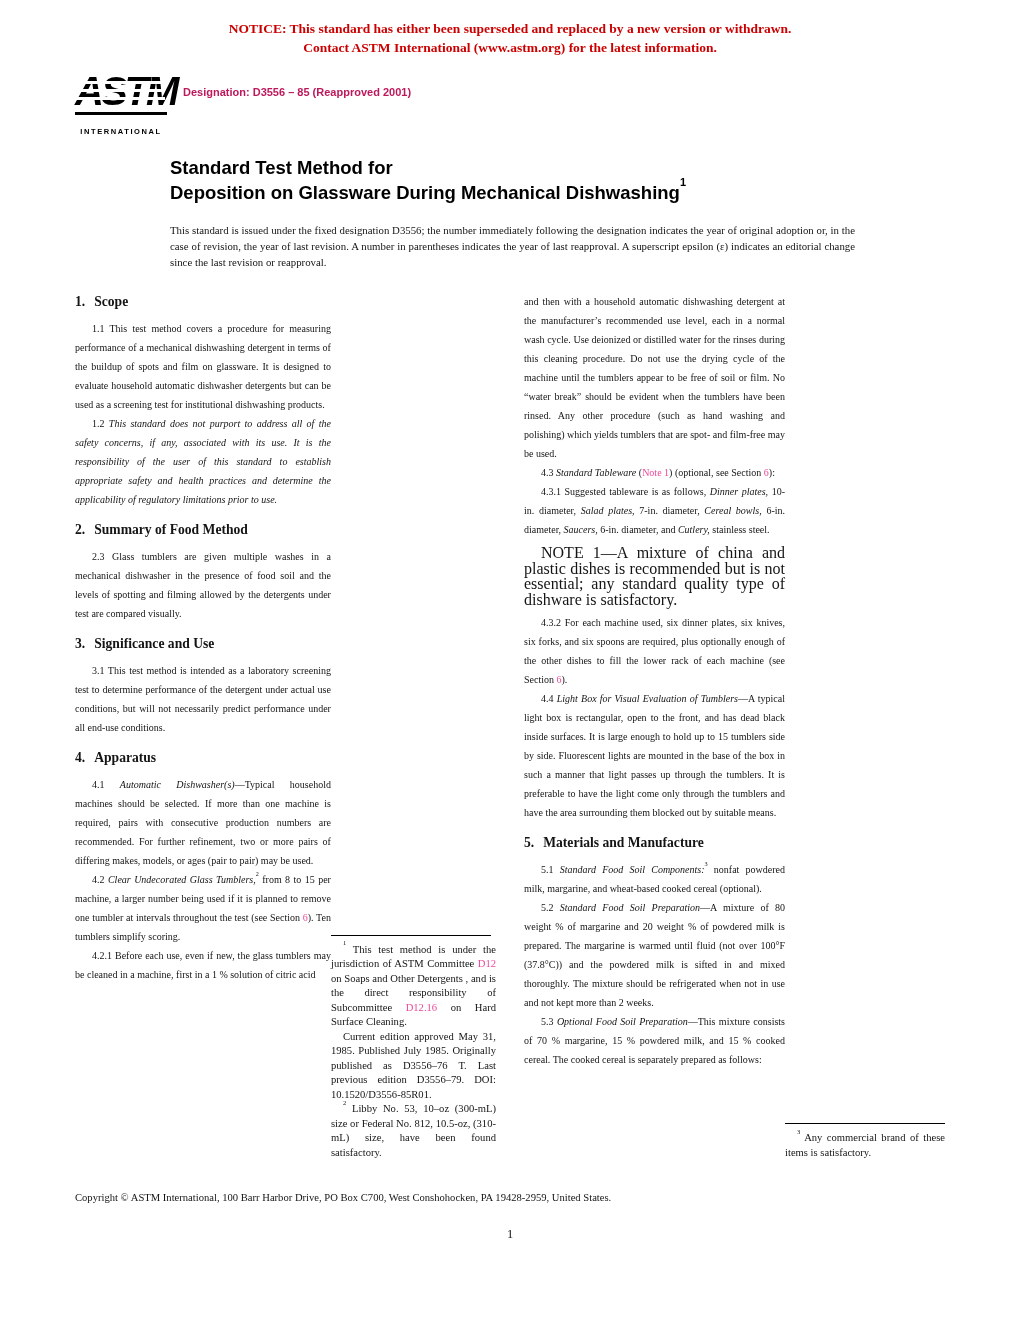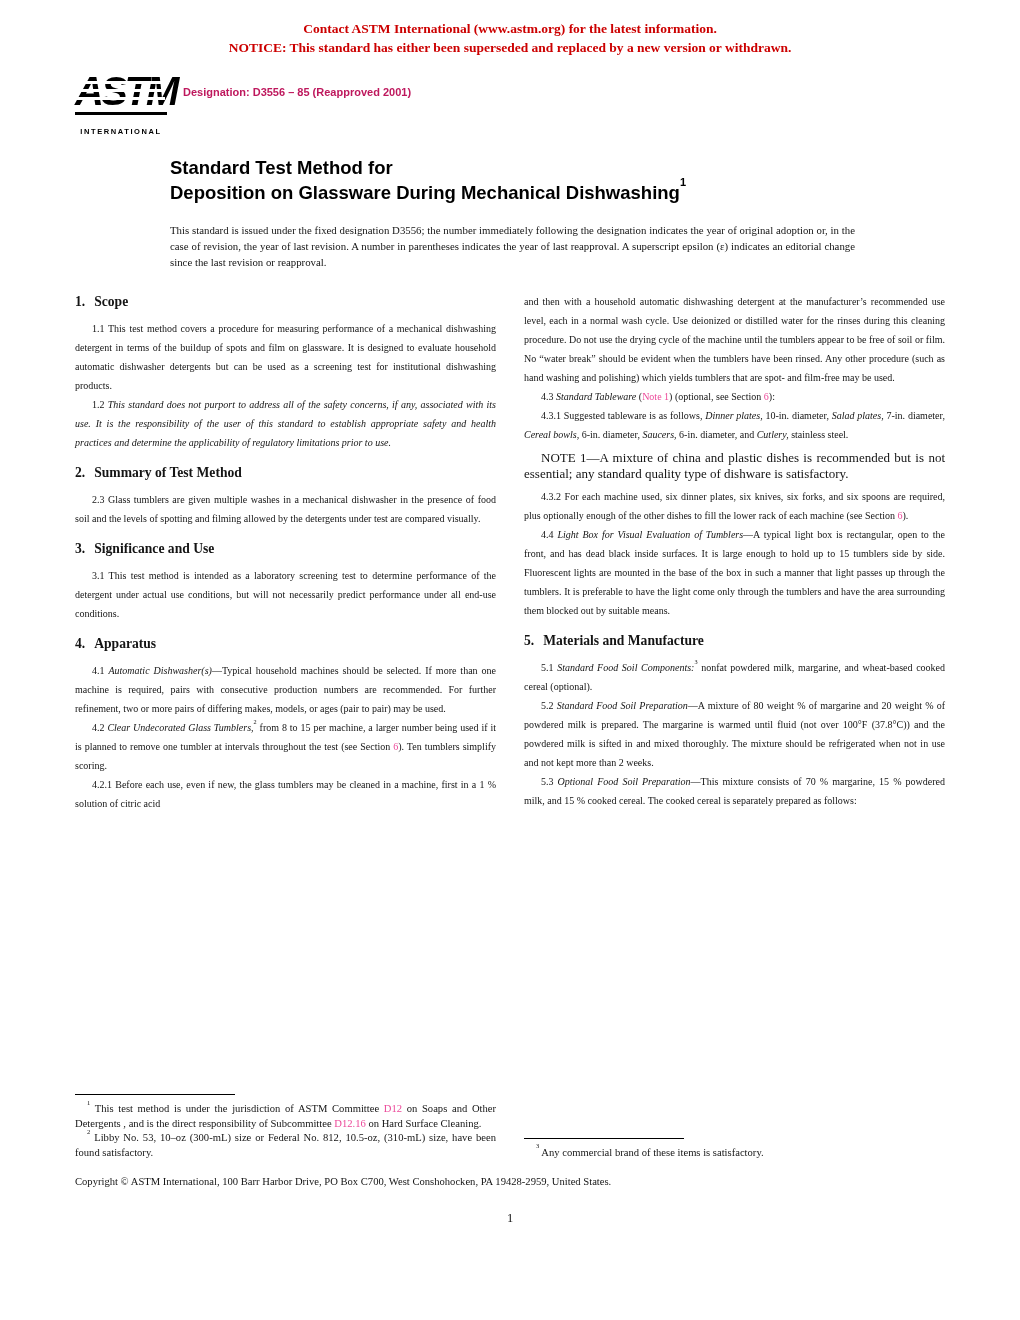--- a/index.html
+++ b/index.html
@@ -34,44 +34,44 @@
     margin-left: 95px; margin-top: 20px; color: #000;
     font-family: "Liberation Sans", sans-serif; font-weight: bold;
     font-size: 18.5px; line-height: 1.35;
   }
   .title-block sup { font-size: 11px; position: relative; top: -0.5em; line-height: 0; }
   .issued {
     margin: 16px 0 0 95px; width: 685px; font-size: 10.8px;
     line-height: 1.5; text-align: justify;
   }
   .columns { display: flex; gap: 28px; margin-top: 22px; min-height: 868px; }
-  .col { flex: 1; display: flex; flex-direction: column; min-width: 0; }
+  .col { flex: 1; display: flex; flex-direction: row; min-width: 0; }
   .body-para { margin: 0; font-size: 10px; line-height: 19px; text-align: justify; text-indent: 17px; }
   .body-para.noindent { text-indent: 0; }
-  .body-para.note { font-size: 13px; line-height: 15.5px; margin: 6px 0; }
+  .body-para.note { font-size: 16px; line-height: 15.5px; margin: 6px 0; }
   .sec-heading { font-weight: bold; font-size: 13.6px; margin: 13px 0 9px 0; }
   .col-blocks > .sec-heading:first-child { margin-top: 2px; }
   .sec-num { margin-right: 9px; }
   sup { font-size: 0.62em; position: relative; top: -0.45em; line-height: 0; }
   .seg-i { font-style: italic; }
   .seg-link { color: #ec4899; }
   .footnotes { margin-top: auto; padding-top: 12px; }
   .fn-rule { width: 160px; border-top: 1.3px solid #000; margin-bottom: 7px; }
   .footnote { margin: 0; font-size: 10.6px; line-height: 14.5px; text-align: justify; text-indent: 12px; }
-  .footer-copyright { margin-top: 16px; font-size: 10.6px; }
+  .footer-copyright { margin-top: 32px; font-size: 10.6px; }
   .page-number { text-align: center; margin-top: 24px; font-size: 12.5px; }
 </style>
 </head>
 <body>
 
 <div class="page">
 
   <div class="notice">
+    <div>NOTICE: This standard has either been superseded and replaced by a new version or withdrawn.</div>
     <div>Contact ASTM International (www.astm.org) for the latest information.</div>
-    <div>NOTICE: This standard has either been superseded and replaced by a new version or withdrawn.</div>
   </div>
 
   <div class="header-row">
     <div class="logo">
       <div class="logo-astm">
         <span>ASTM</span>
         <i class="stripe s1"></i>
         <i class="stripe s2"></i>
         <i class="stripe s3"></i>
       </div>
@@ -89,33 +89,34 @@
   </div>
 
   <p class="issued">This standard is issued under the fixed designation D3556; the number immediately following the designation indicates the year of original adoption or, in the case of revision, the year of last revision. A number in parentheses indicates the year of last reapproval. A superscript epsilon (ε) indicates an editorial change since the last revision or reapproval.</p>
 
   <div class="columns">
     <div class="col">
       <div class="col-blocks">
           <div class="sec-heading"><span class="sec-num">1.</span><span>Scope</span></div>
           <p class="body-para">1.1 This test method covers a procedure for measuring performance of a mechanical dishwashing detergent in terms of the buildup of spots and film on glassware. It is designed to evaluate household automatic dishwasher detergents but can be used as a screening test for institutional dishwashing products.</p>
           <p class="body-para">1.2 <span class="seg-i">This standard does not purport to address all of the safety concerns, if any, associated with its use. It is the responsibility of the user of this standard to establish appropriate safety and health practices and determine the applicability of regulatory limitations prior to use.</span></p>
-          <div class="sec-heading"><span class="sec-num">2.</span><span>Summary of Test Method</span></div>
+          <div class="sec-heading"><span class="sec-num">2.</span><span>Summary of Food Method</span></div>
           <p class="body-para">2.3 Glass tumblers are given multiple washes in a mechanical dishwasher in the presence of food soil and the levels of spotting and filming allowed by the detergents under test are compared visually.</p>
           <div class="sec-heading"><span class="sec-num">3.</span><span>Significance and Use</span></div>
           <p class="body-para">3.1 This test method is intended as a laboratory screening test to determine performance of the detergent under actual use conditions, but will not necessarily predict performance under all end-use conditions.</p>
           <div class="sec-heading"><span class="sec-num">4.</span><span>Apparatus</span></div>
           <p class="body-para">4.1 <span class="seg-i">Automatic Dishwasher(s)</span>—Typical household machines should be selected. If more than one machine is required, pairs with consecutive production numbers are recommended. For further refinement, two or more pairs of differing makes, models, or ages (pair to pair) may be used.</p>
           <p class="body-para">4.2 <span class="seg-i">Clear Undecorated Glass Tumblers,</span><sup>2</sup> from 8 to 15 per machine, a larger number being used if it is planned to remove one tumbler at intervals throughout the test (see Section <span class="seg-link">6</span>). Ten tumblers simplify scoring.</p>
           <p class="body-para">4.2.1 Before each use, even if new, the glass tumblers may be cleaned in a machine, first in a 1 % solution of citric acid</p>
         </div>
       <div class="footnotes">
         <div class="fn-rule"></div>
         <div class="fn-list">
             <p class="footnote"><sup>1</sup> This test method is under the jurisdiction of ASTM Committee <span class="seg-link">D12</span> on Soaps and Other Detergents , and is the direct responsibility of Subcommittee <span class="seg-link">D12.16</span> on Hard Surface Cleaning.</p>
+            <p class="footnote">Current edition approved May 31, 1985. Published July 1985. Originally published as D3556–76 T. Last previous edition D3556–79. DOI: 10.1520/D3556-85R01.</p>
             <p class="footnote"><sup>2</sup> Libby No. 53, 10–oz (300-mL) size or Federal No. 812, 10.5-oz, (310-mL) size, have been found satisfactory.</p>
           </div>
       </div>
     </div>
     <div class="col">
       <div class="col-blocks">
           <p class="body-para noindent">and then with a household automatic dishwashing detergent at the manufacturer’s recommended use level, each in a normal wash cycle. Use deionized or distilled water for the rinses during this cleaning procedure. Do not use the drying cycle of the machine until the tumblers appear to be free of soil or film. No “water break” should be evident when the tumblers have been rinsed. Any other procedure (such as hand washing and polishing) which yields tumblers that are spot- and film-free may be used.</p>
           <p class="body-para">4.3 <span class="seg-i">Standard Tableware</span> (<span class="seg-link">Note 1</span>) (optional, see Section <span class="seg-link">6</span>):</p>
           <p class="body-para">4.3.1 Suggested tableware is as follows, <span class="seg-i">Dinner plates,</span> 10-in. diameter, <span class="seg-i">Salad plates,</span> 7-in. diameter, <span class="seg-i">Cereal bowls,</span> 6-in. diameter, <span class="seg-i">Saucers,</span> 6-in. diameter, and <span class="seg-i">Cutlery,</span> stainless steel.</p>
           <p class="body-para note">NOTE 1—A mixture of china and plastic dishes is recommended but is not essential; any standard quality type of dishware is satisfactory.</p>

